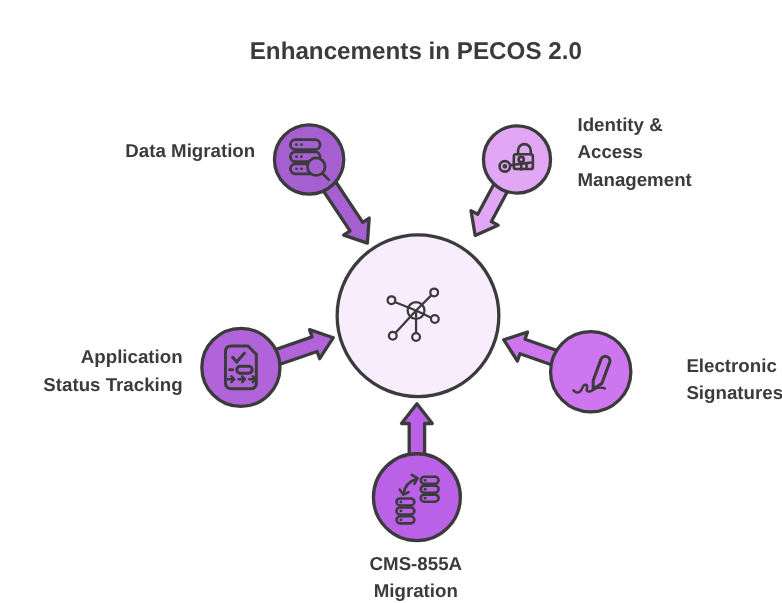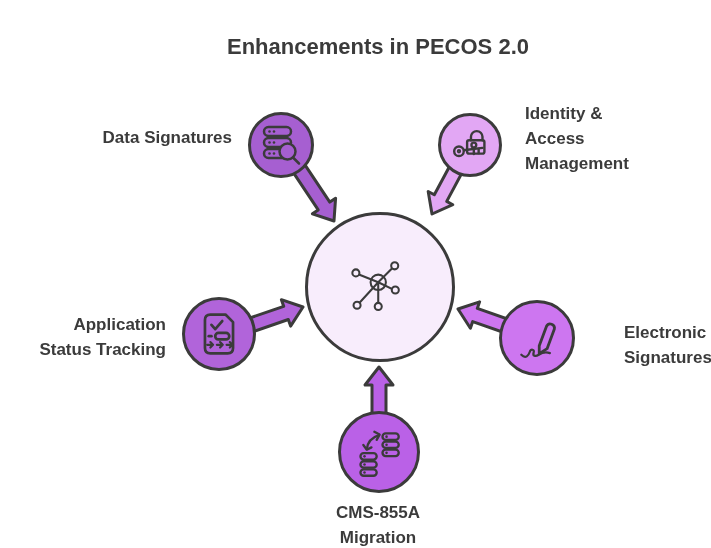--- a/index.html
+++ b/index.html
@@ -133,21 +133,21 @@
       <path class="ln" d="M82 77 L47 63 M82 77 L107 52 M82 77 L107 89 M82 77 L82 115 M82 77 L49 113"></path>
       <circle class="ln" cx="82" cy="77" r="13" fill="var(--c-hub-fill)"></circle>
       <circle class="spoke-end" cx="44" cy="61" r="6"></circle>
       <circle class="spoke-end" cx="110" cy="49" r="6"></circle>
       <circle class="spoke-end" cx="111" cy="90" r="6"></circle>
       <circle class="spoke-end" cx="82" cy="118" r="6"></circle>
       <circle class="spoke-end" cx="46" cy="116" r="6"></circle>
     </svg>
   </div>
 
-  <div class="label l-dv">Data Signatures</div>
+  <div class="label l-dv">Data Migration</div>
   <div class="label l-ast">Application
 Status Tracking</div>
   <div class="label l-iam">Identity &amp;
 Access
 Management</div>
   <div class="label l-es">Electronic
 Signatures</div>
   <div class="label l-cms">CMS-855A
 Migration</div>
 

